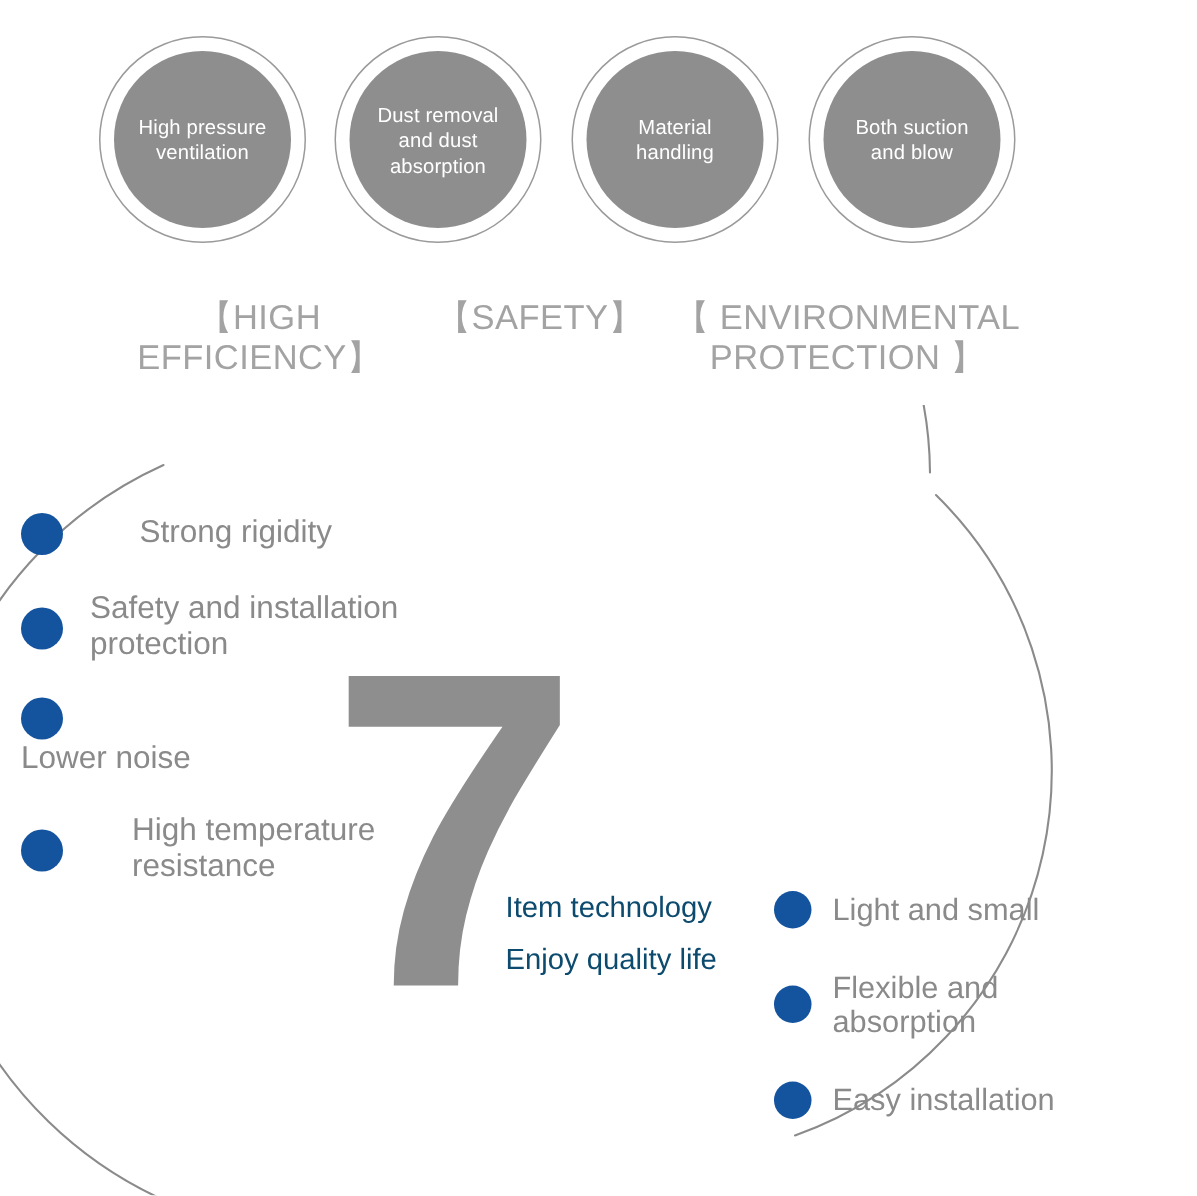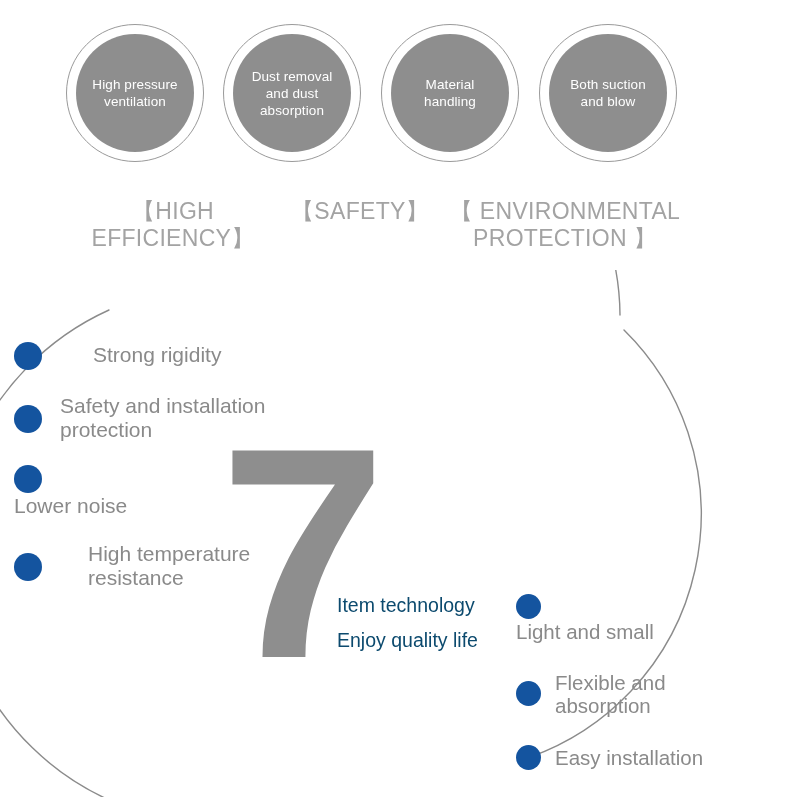--- a/index.html
+++ b/index.html
@@ -148,21 +148,21 @@
   }
   #bullets-right .bullet-text {
     font-size: 20.5px;
     line-height: 23px;
   }
   
   #bullets-left  .bullet-row:nth-child(1) { margin-top: 6px; gap: 33px;  }
   #bullets-left  .bullet-row:nth-child(2) { margin-top: 23px; }
   #bullets-left  .bullet-row:nth-child(3) { margin-top: 23px; flex-direction: column; }
   #bullets-left  .bullet-row:nth-child(4) { margin-top: 23px; gap: 28px; }
-  #bullets-right .bullet-row:nth-child(1) { margin-top: 4px; flex-direction: column;  }
+  #bullets-right .bullet-row:nth-child(1) { margin-top: 4px;  }
   #bullets-right .bullet-row:nth-child(2) { margin-top: 27px; }
   #bullets-right .bullet-row:nth-child(3) { margin-top: 28px; }
 
   .bullet-row.two-line .bullet-dot { margin-top: 12px; }
   #bullets-right .bullet-row.two-line .bullet-dot { margin-top: 11px; }
 </style>
 </head>
 <body>
 
 <div class="feature-circles">

